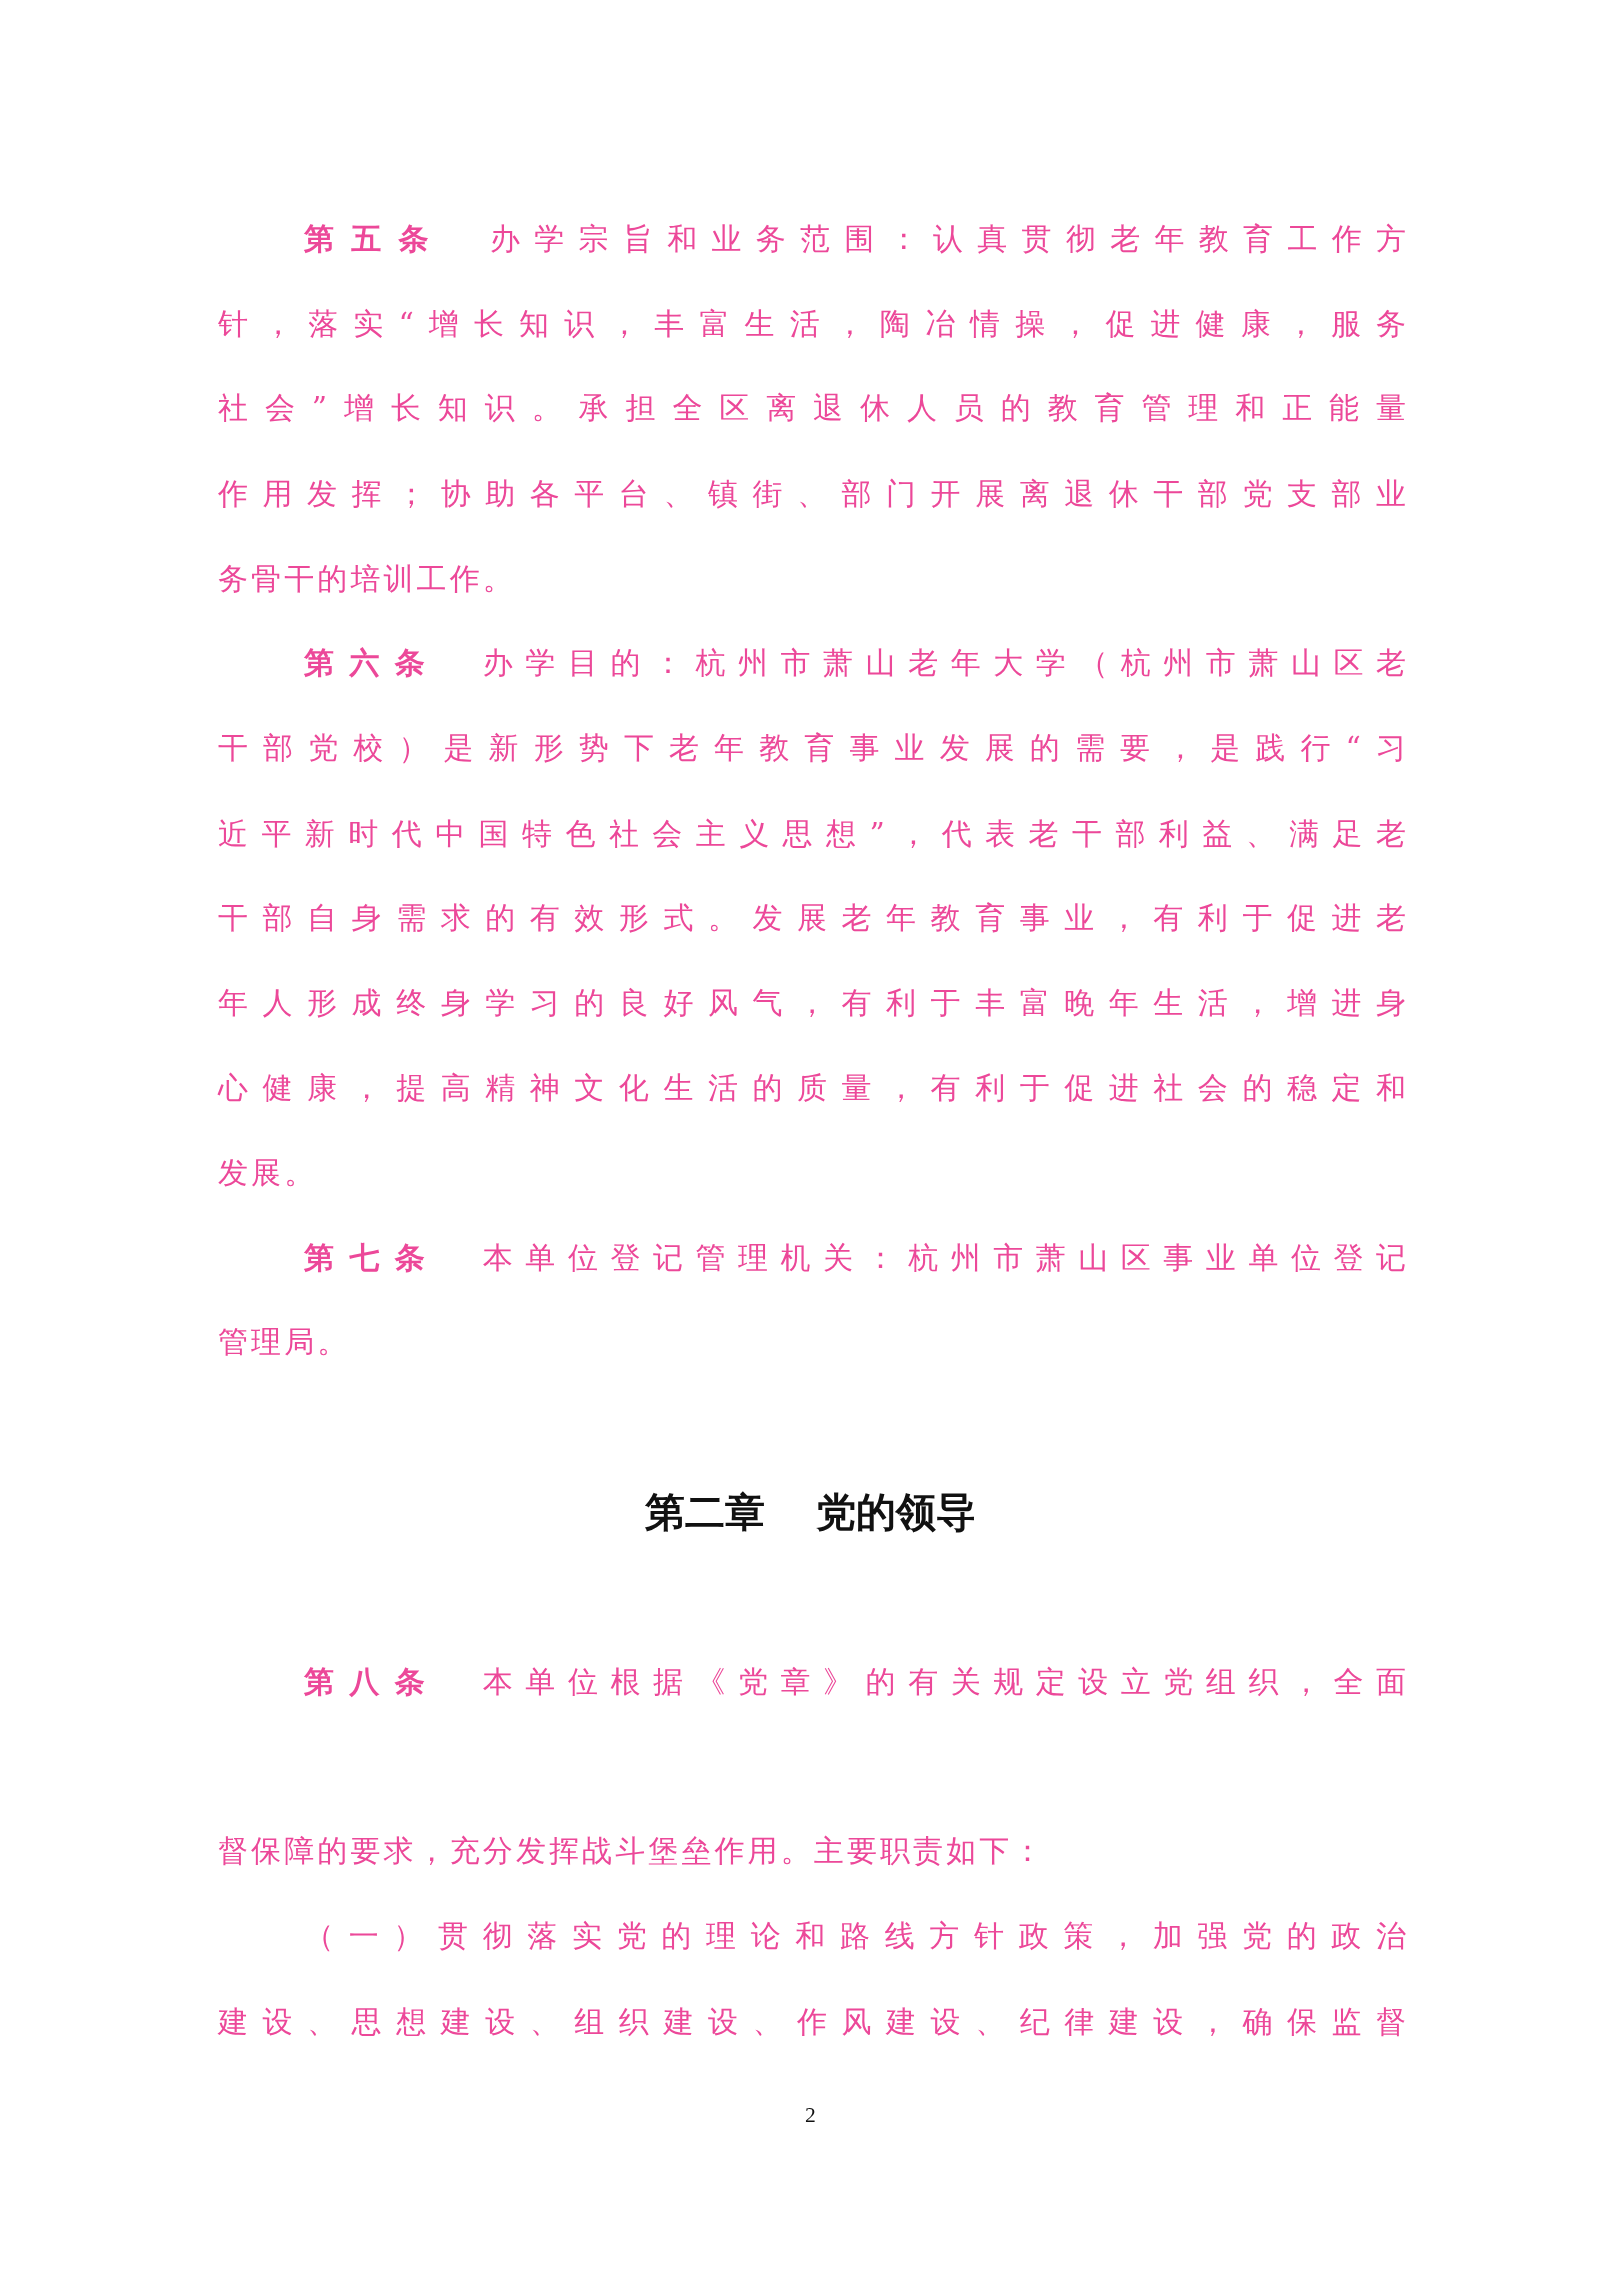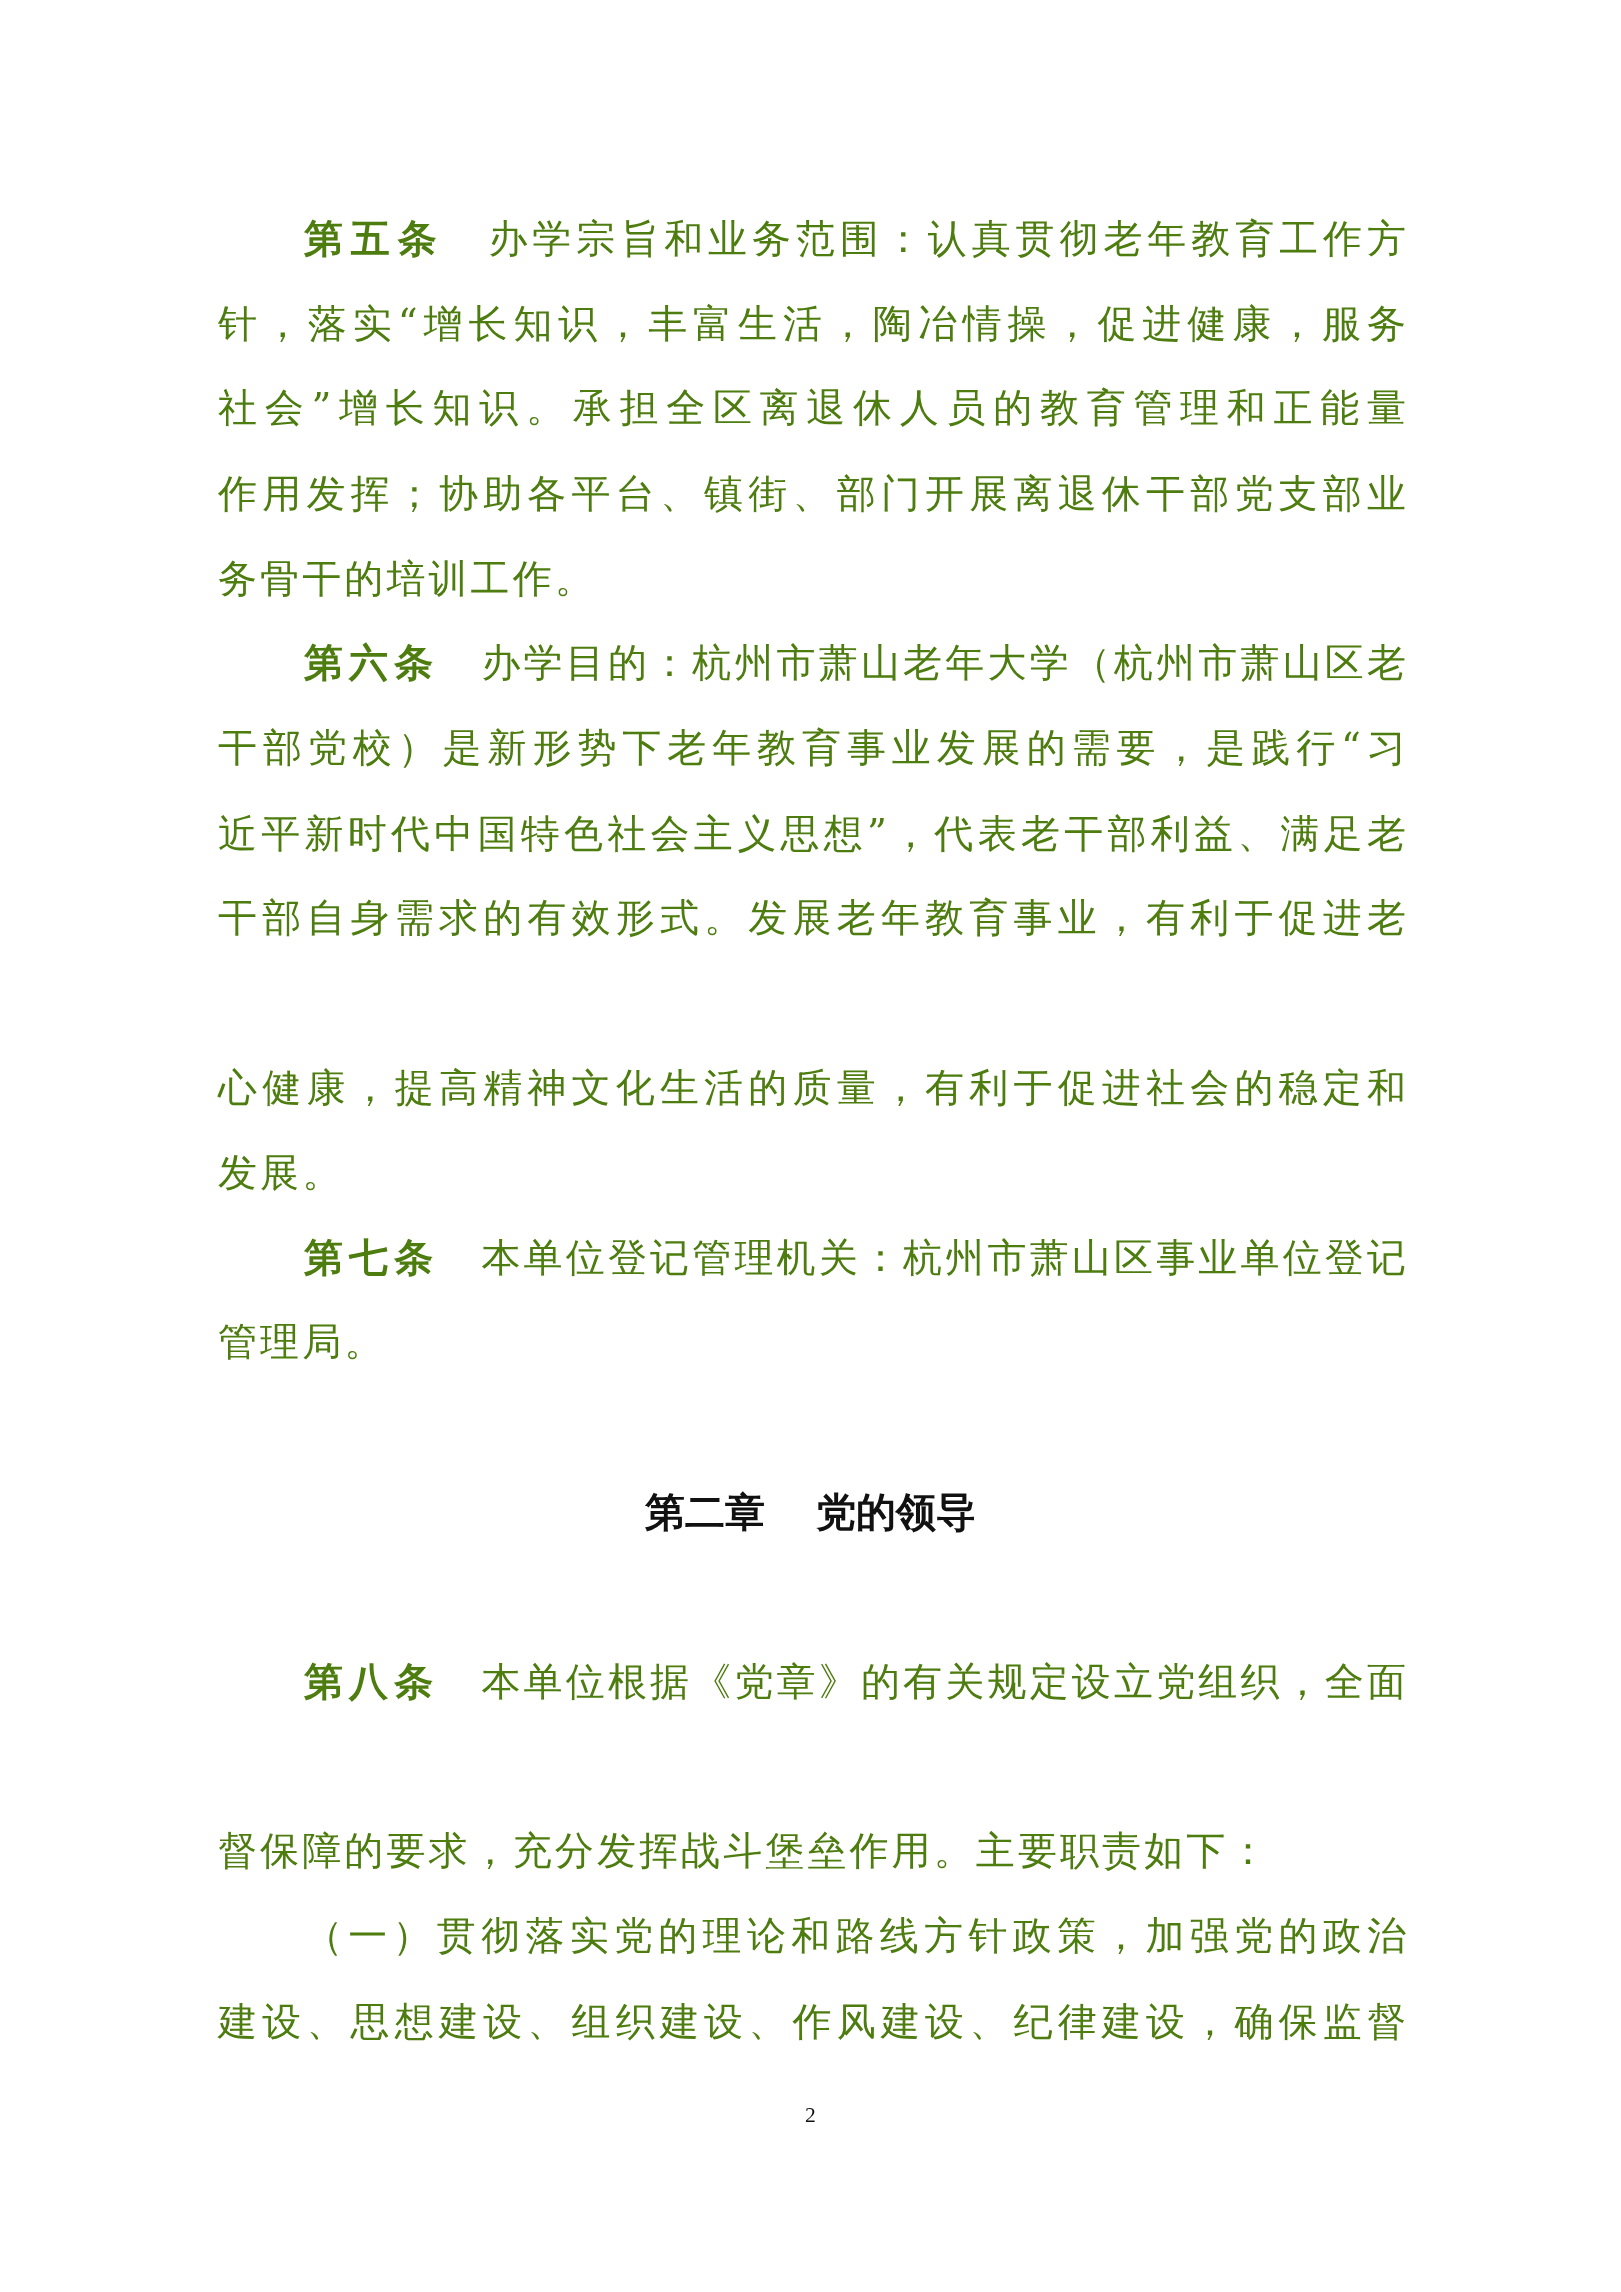--- a/index.html
+++ b/index.html
@@ -21,23 +21,23 @@
     height: 2293px;
     background: #ffffff;
   }
   .line {
     position: absolute;
     left: 218px;
     width: 1188px;
     height: 59px;
     line-height: 59px;
     font-family: "DejaVu Serif", "Liberation Serif", serif;
-    font-size: 39px;
+    font-size: 30px;
     font-weight: normal;
-    color: #4d7c0f;
+    color: #ec4899;
     white-space: nowrap;
     text-align: justify;
     text-align-last: justify;
     text-justify: inter-character;
   }
   .line.last {
     text-align: center;
     text-align-last: left;
     letter-spacing: 3.1px;
   }
@@ -88,20 +88,21 @@
   <div class="line indent" style="top:209px"><span class="article-label">第五条</span> <span>办学宗旨和业务范围：认真贯彻老年教育工作方</span></div>
   <div class="line" style="top:294px">针，落实“增长知识，丰富生活，陶冶情操，促进健康，服务</div>
   <div class="line" style="top:378px">社会”增长知识。承担全区离退休人员的教育管理和正能量</div>
   <div class="line" style="top:464px">作用发挥；协助各平台、镇街、部门开展离退休干部党支部业</div>
   <div class="line last" style="top:549px">务骨干的培训工作。</div>
 
   <div class="line indent" style="top:633px"><span class="article-label">第六条</span> <span>办学目的：杭州市萧山老年大学（杭州市萧山区老</span></div>
   <div class="line" style="top:718px">干部党校）是新形势下老年教育事业发展的需要，是践行“习</div>
   <div class="line" style="top:804px">近平新时代中国特色社会主义思想”，代表老干部利益、满足老</div>
   <div class="line" style="top:888px">干部自身需求的有效形式。发展老年教育事业，有利于促进老</div>
+  <div class="line" style="top:973px">年人形成终身学习的良好风气，有利于丰富晚年生活，增进身</div>
   <div class="line" style="top:1058px">心健康，提高精神文化生活的质量，有利于促进社会的稳定和</div>
   <div class="line last" style="top:1143px">发展。</div>
 
   <div class="line indent" style="top:1228px"><span class="article-label">第七条</span> <span>本单位登记管理机关：杭州市萧山区事业单位登记</span></div>
   <div class="line last" style="top:1312px">管理局。</div>
 
   <div class="heading"><span>第二章</span><span class="gap"></span><span>党的领导</span></div>
 
   <div class="line indent" style="top:1652px"><span class="article-label">第八条</span> <span>本单位根据《党章》的有关规定设立党组织，全面</span></div>
   <div class="line last" style="top:1821px">督保障的要求，充分发挥战斗堡垒作用。主要职责如下：</div>

